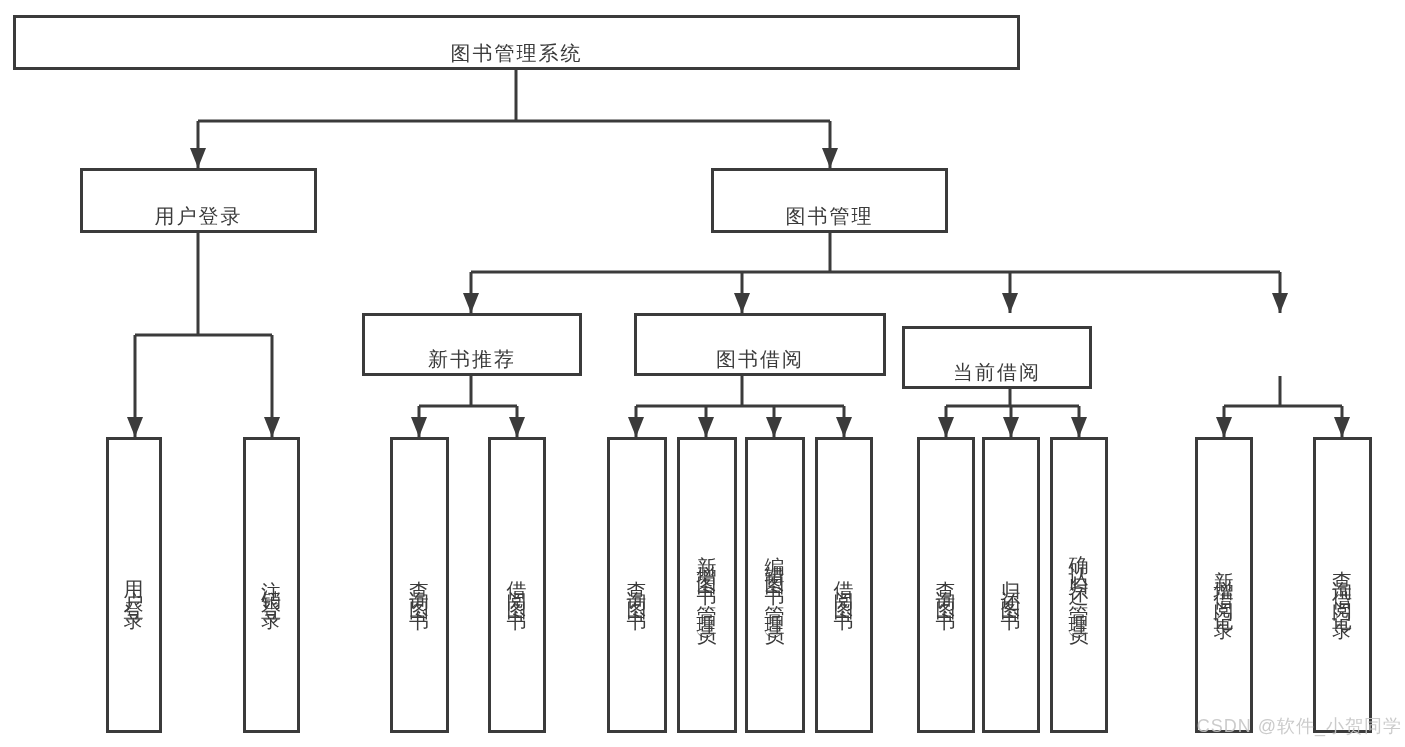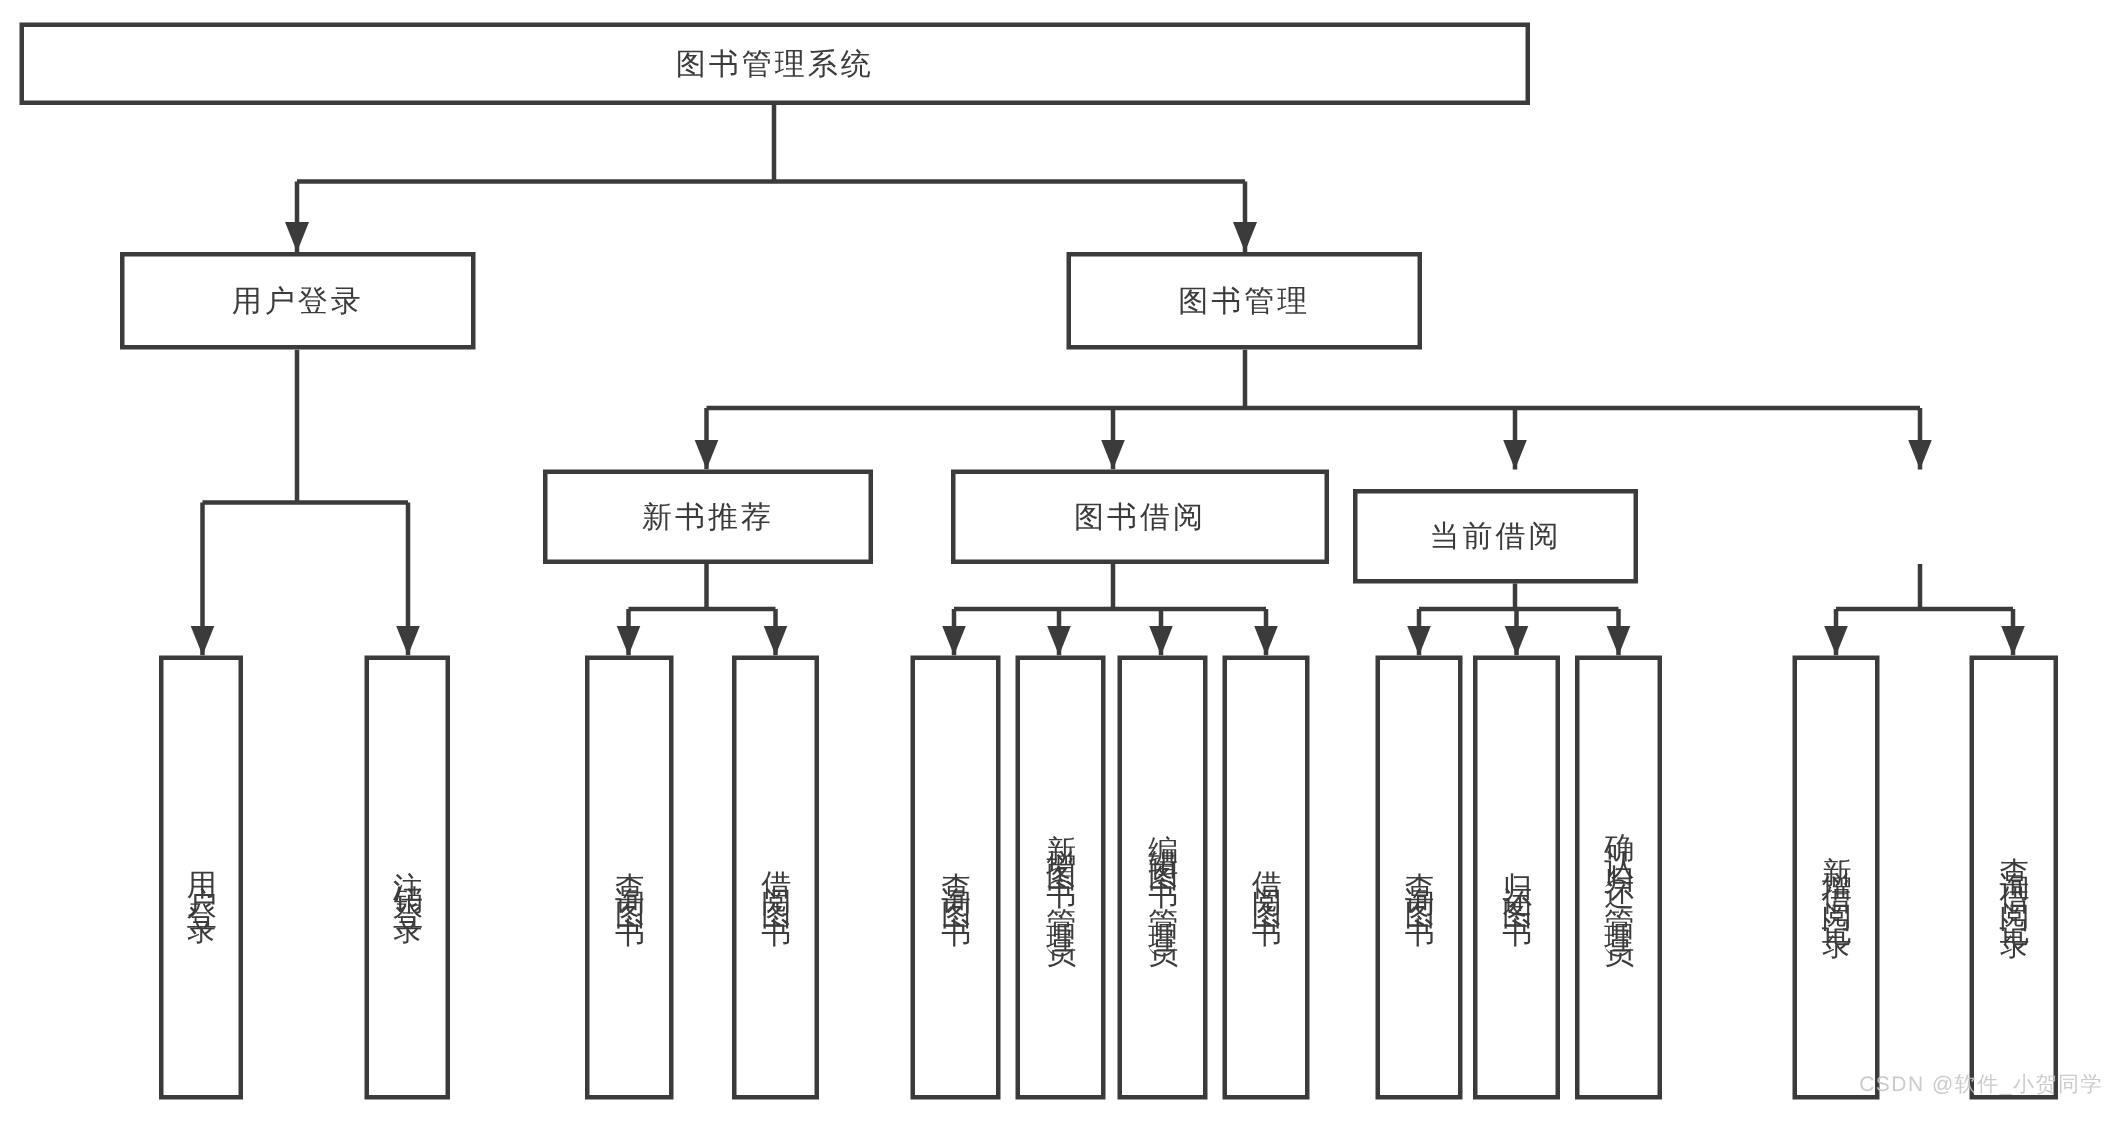--- a/index.html
+++ b/index.html
@@ -15,38 +15,38 @@
     width:1405px;height:747px;
     background:var(--bg);
     overflow:hidden;
   }
   .connector{position:absolute;left:0;top:0;}
   .connector path{stroke:var(--line);stroke-width:3;fill:none;}
   .connector .arrowhead{fill:var(--line);stroke:none;}
   .hbox{
     position:absolute;box-sizing:border-box;
     border:3px solid var(--line);background:#fff;
-    display:flex;align-items:center;justify-content:center;
+    display:flex;align-items:flex-end;justify-content:center;
     font-size:20px;letter-spacing:2px;color:var(--text);
   }
   .vbox{
     position:absolute;top:437px;height:296px;box-sizing:border-box;
     border:3px solid var(--line);background:#fff;
     display:flex;align-items:center;justify-content:center;
   }
   .vtext{
     writing-mode:vertical-rl;
     text-orientation:mixed;
     letter-spacing:10px;
     font-size:20px;line-height:1;
     color:var(--text);white-space:nowrap;
   }
   .watermark{
     position:absolute;right:3px;top:714px;
-    font-size:14px;letter-spacing:1px;
+    font-size:18px;letter-spacing:1px;
     color:var(--wm);opacity:.9;z-index:5;
   }
 </style>
 </head>
 <body>
 
 <div class="canvas">
 
   <svg class="connector" width="1405" height="747" viewBox="0 0 1405 747">
     <defs>

